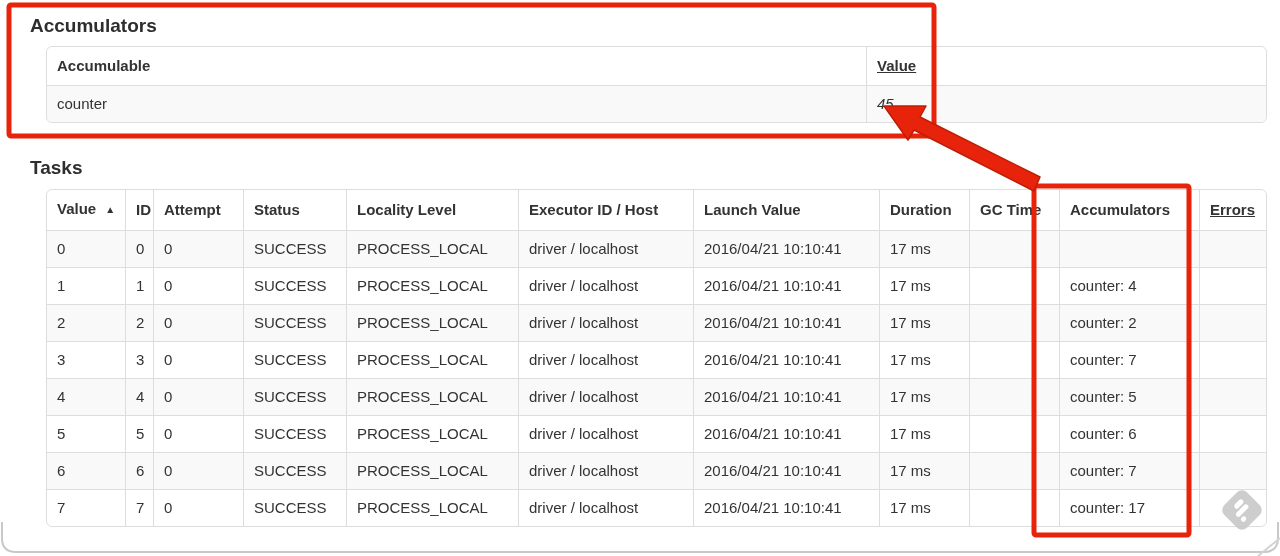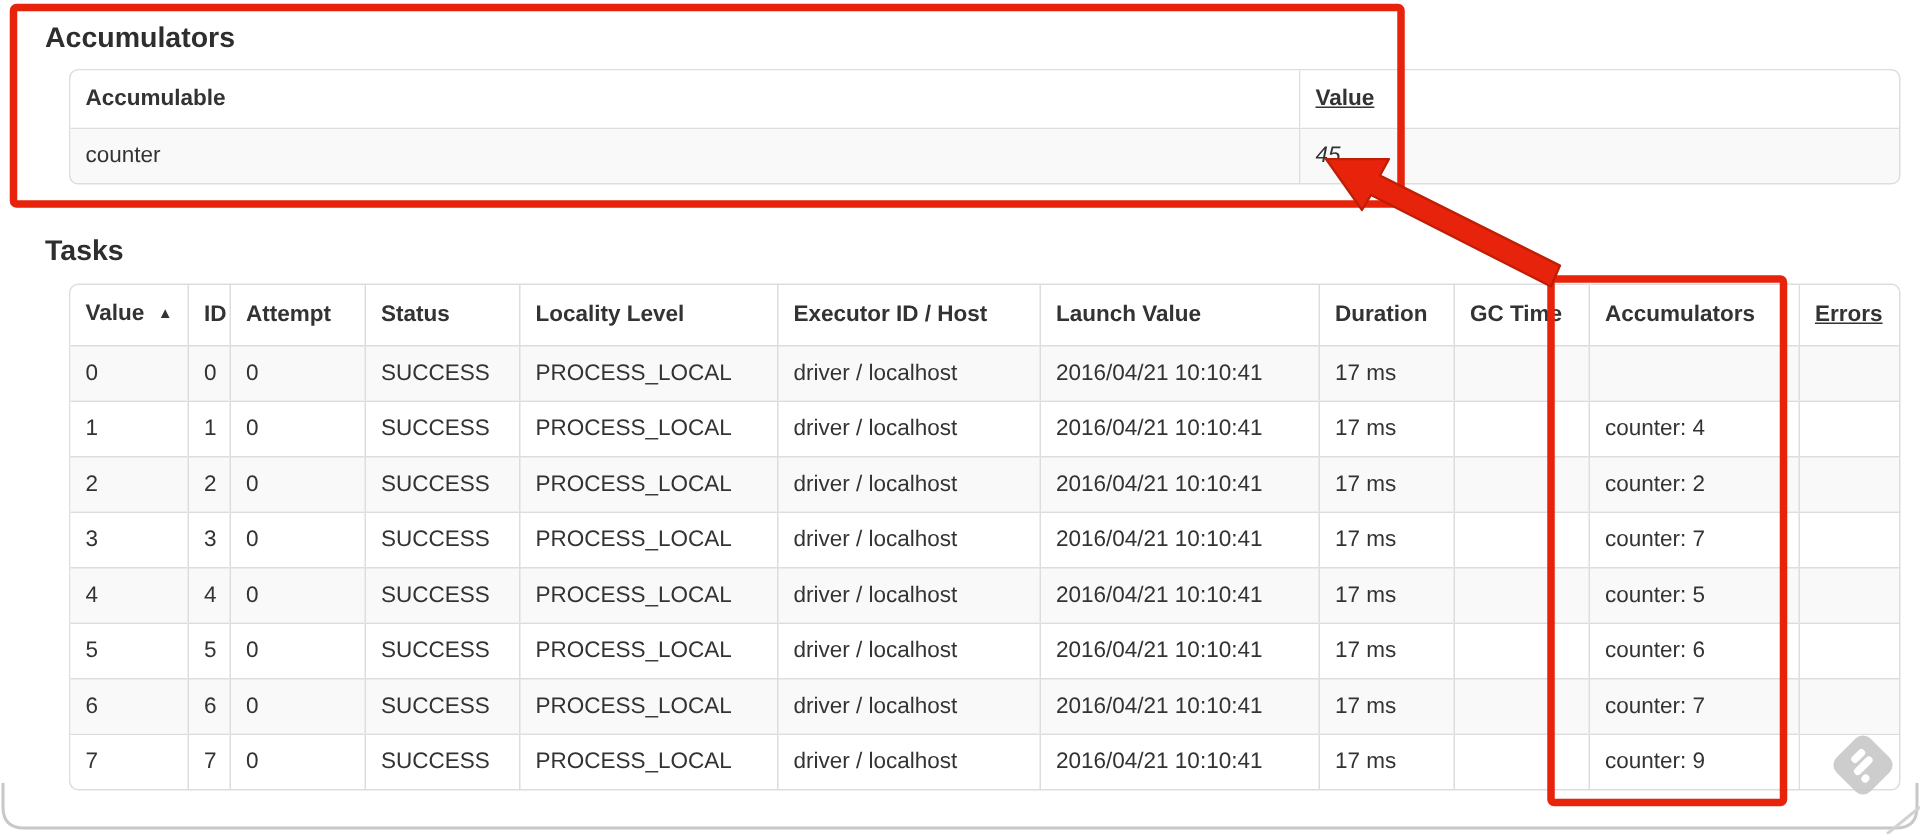--- a/index.html
+++ b/index.html
@@ -197,21 +197,21 @@
       <tr>
         <td>7</td>
         <td>7</td>
         <td>0</td>
         <td>SUCCESS</td>
         <td>PROCESS_LOCAL</td>
         <td>driver / localhost</td>
         <td>2016/04/21 10:10:41</td>
         <td>17 ms</td>
         <td></td>
-        <td>counter: 9</td>
+        <td>counter: 17</td>
         <td></td>
       </tr>
     </tbody>
 </table>
 
 <svg id="annotation-layer" viewBox="0 0 1280 556" xmlns="http://www.w3.org/2000/svg">
 
   <path d="M 2 522 L 2 538 Q 2 552 16 552 L 1264 552 Q 1278 552 1278 538 L 1278 522" fill="none" stroke="#c8c8c8" stroke-width="2"></path>
 
   <line x1="1258" y1="556" x2="1280" y2="538" stroke="#d2d2d2" stroke-width="2"></line>

